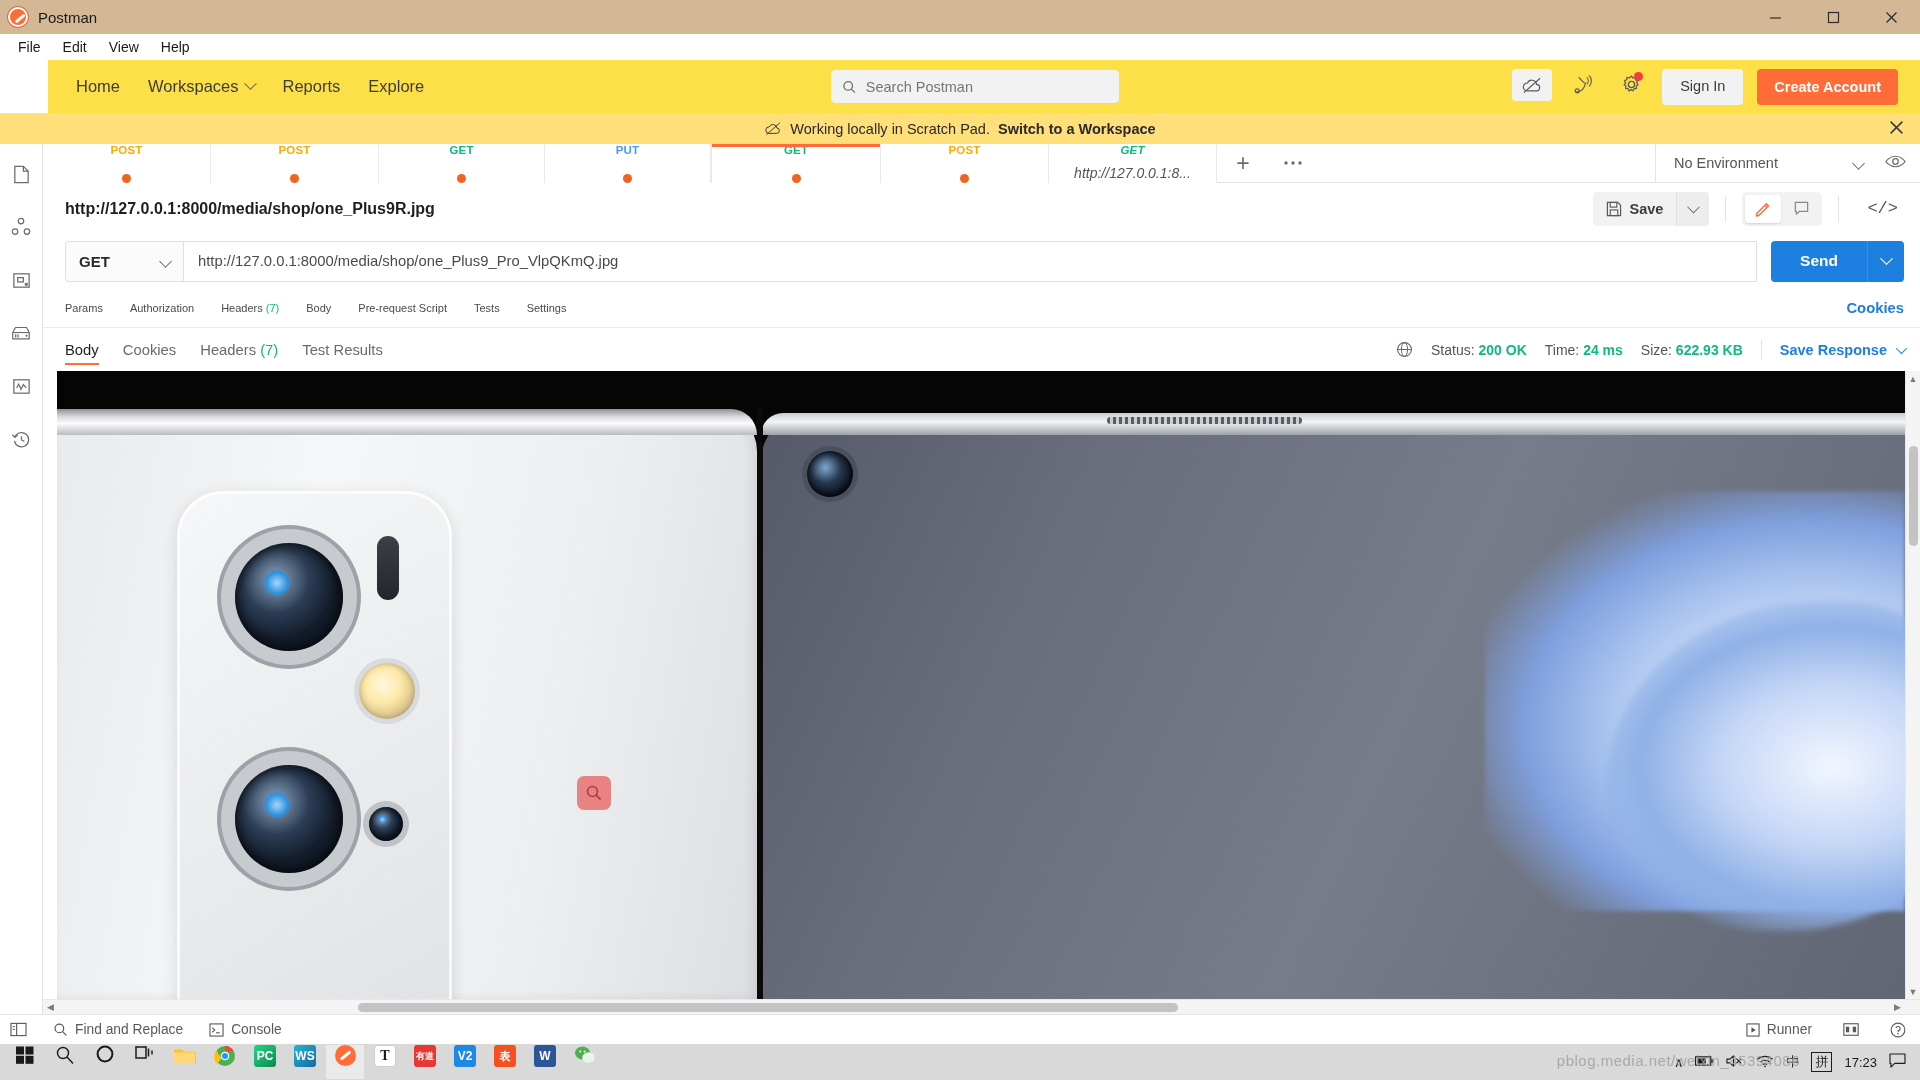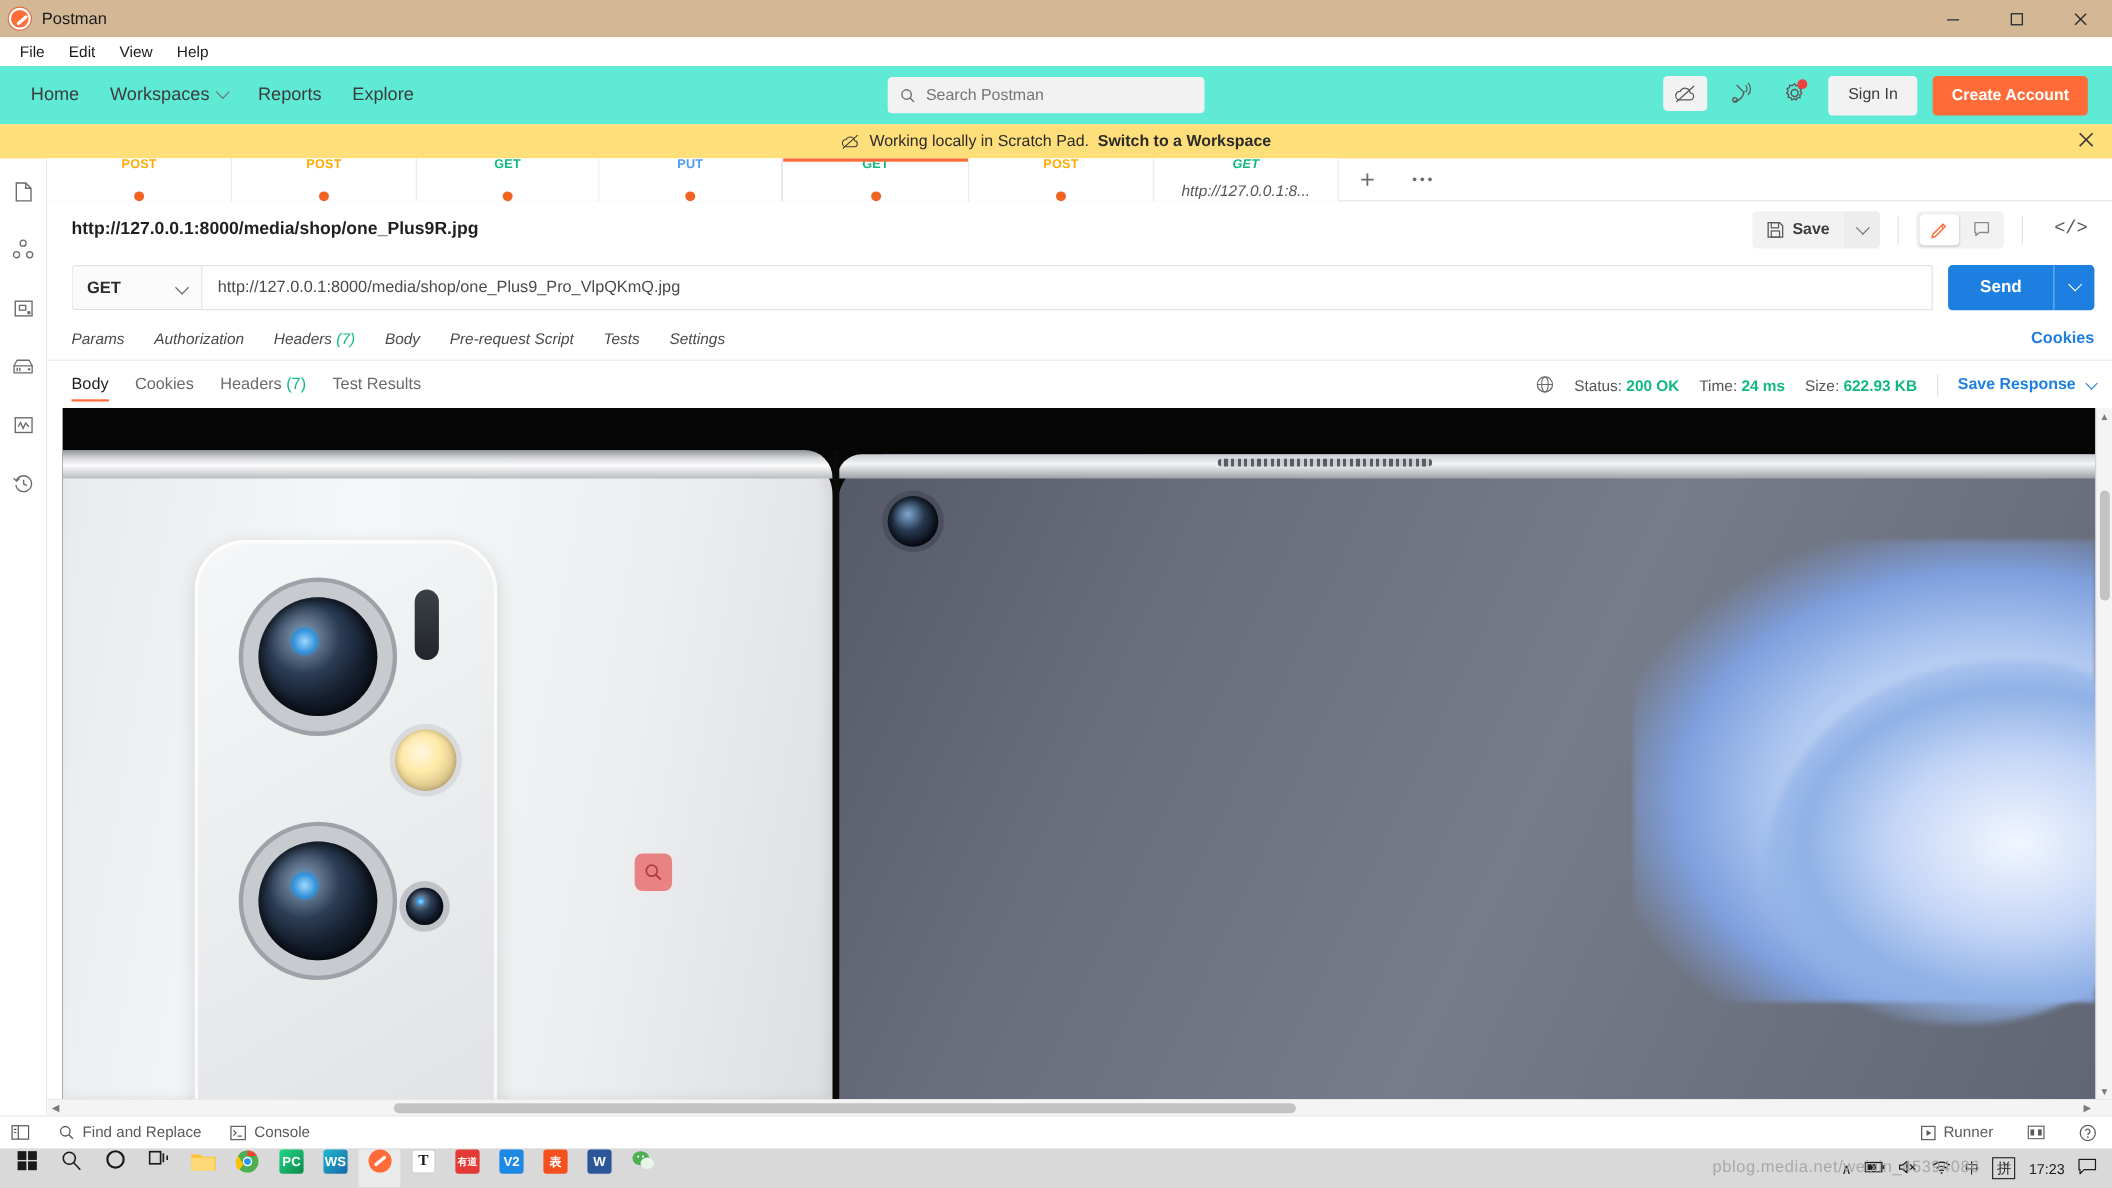--- a/index.html
+++ b/index.html
@@ -32,22 +32,23 @@
 
   
   .menubar {
     height: 26px; flex: 0 0 26px; display: flex; align-items: center;
     background: #ffffff; padding-left: 8px; gap: 2px;
   }
   .menubar .mi { font-size: 14px; color: #1a1a1a; padding: 3px 10px; }
 
   
   .header {
-    height: 53px; flex: 0 0 53px; background: #5eead4; display: flex; align-items: center;
+    height: 53px; flex: 0 0 53px; background: #fde047; display: flex; align-items: center;
     padding: 0 22px 0 18px;
+    margin-left: 48px;
   }
   .navlink { font-size: 16.5px; color: #3c3c3c; padding: 6px 14px; display: flex; align-items: center; gap: 7px; }
   .navlink.first { padding-left: 10px; }
   .chev { width: 9px; height: 9px; border-right: 1.6px solid #6b6b6b; border-bottom: 1.6px solid #6b6b6b; transform: rotate(45deg) translate(-2px,-2px); }
   .searchwrap {
     margin: 0 auto; width: 288px; height: 33px; background: #f2f2f2; border-radius: 4px;
     display: flex; align-items: center; padding: 0 10px; gap: 9px; border: 1px solid #f2f2f2;
   }
   .searchwrap input {
     border: none; outline: none; background: transparent; font-size: 14.5px;
@@ -120,21 +121,21 @@
   .urlinput {
     flex: 1 1 auto; height: 41px; border: 1px solid #e0e0e0; background: #fff;
     display: flex; align-items: center; padding: 0 14px;
   }
   .urlinput input { border: none; outline: none; width: 100%; font-size: 14.8px; color: #4a4a4a; font-family: "Liberation Sans", sans-serif; background: transparent; }
   .sendbtn { width: 96px; height: 41px; background: #1d7fe0; color: #fff; font-size: 15.5px; font-weight: bold; display: flex; align-items: center; justify-content: center; border-radius: 4px 0 0 4px; margin-left: 14px; }
   .sendcaret { width: 37px; height: 41px; background: #1d7fe0; border-radius: 0 4px 4px 0; display: flex; align-items: center; justify-content: center; border-left: 1px solid #3a8fe6; }
 
   
   .reqtabs { height: 40px; flex: 0 0 40px; display: flex; align-items: center; padding: 0 16px 0 22px; border-bottom: 1px solid #eaeaea; gap: 27px; }
-  .reqtab { font-size: 14px; color: #4a4a4a; font-style: italic; }
+  .reqtab { font-size: 11px; color: #4a4a4a; }
   .reqtab .cnt { color: #10b981; }
   .cookieslink { margin-left: auto; font-size: 14.8px; color: #1d7fe0; font-weight: bold; }
 
   
   .resptabs { height: 43px; flex: 0 0 43px; display: flex; align-items: center; padding: 0 16px 0 22px; gap: 24px; }
   .resptab { font-size: 14.8px; color: #6a6a6a; height: 43px; display: flex; align-items: center; position: relative; }
   .resptab.on { color: #1f1f1f; }
   .resptab.on::after { content: ""; position: absolute; left: 0; right: 0; bottom: 6px; height: 2.5px; background: #ff6c37; }
   .resptab .cnt { color: #10b981; margin-left: 4px; }
   .statuswrap { margin-left: auto; display: flex; align-items: center; gap: 18px; font-size: 14px; color: #555; }
@@ -409,20 +410,30 @@
             <span class="turl">http://127.0.0.1:8...</span>
           </div>
           <div class="tabplus">+</div>
           <div class="tabdots">
             <svg width="20" height="6" viewBox="0 0 20 6">
               <circle cx="3" cy="3" r="1.7" fill="#6b6b6b"></circle>
                 <circle cx="10" cy="3" r="1.7" fill="#6b6b6b"></circle>
                 <circle cx="17" cy="3" r="1.7" fill="#6b6b6b"></circle>
             </svg>
           </div>
+        </div>
+        <div class="envsel">
+          <span class="lbl">No Environment</span>
+          <span class="envchev"></span>
+          <span>
+            <svg width="21" height="15" viewBox="0 0 22 15">
+              <path d="M1 7.5S4.5 2 11 2s10 5.5 10 5.5-3.5 5.5-10 5.5S1 7.5 1 7.5z" fill="none" stroke="#6b6b6b" stroke-width="1.3"></path>
+              <circle cx="11" cy="7.5" r="2.9" fill="none" stroke="#6b6b6b" stroke-width="1.3"></circle>
+            </svg>
+          </span>
         </div>
       </div>
 
       <div class="reqtitle">
         <span class="rt">http://127.0.0.1:8000/media/shop/one_Plus9R.jpg</span>
         <div class="rt-right">
           <div class="savebtn">
             <svg width="16" height="16" viewBox="0 0 17 17">
               <path d="M1.5 1.5h11l3 3v11h-14z" fill="none" stroke="#5a5a5a" stroke-width="1.3"></path>
               <rect x="4.5" y="1.5" width="7" height="5" fill="none" stroke="#5a5a5a" stroke-width="1.2"></rect>

